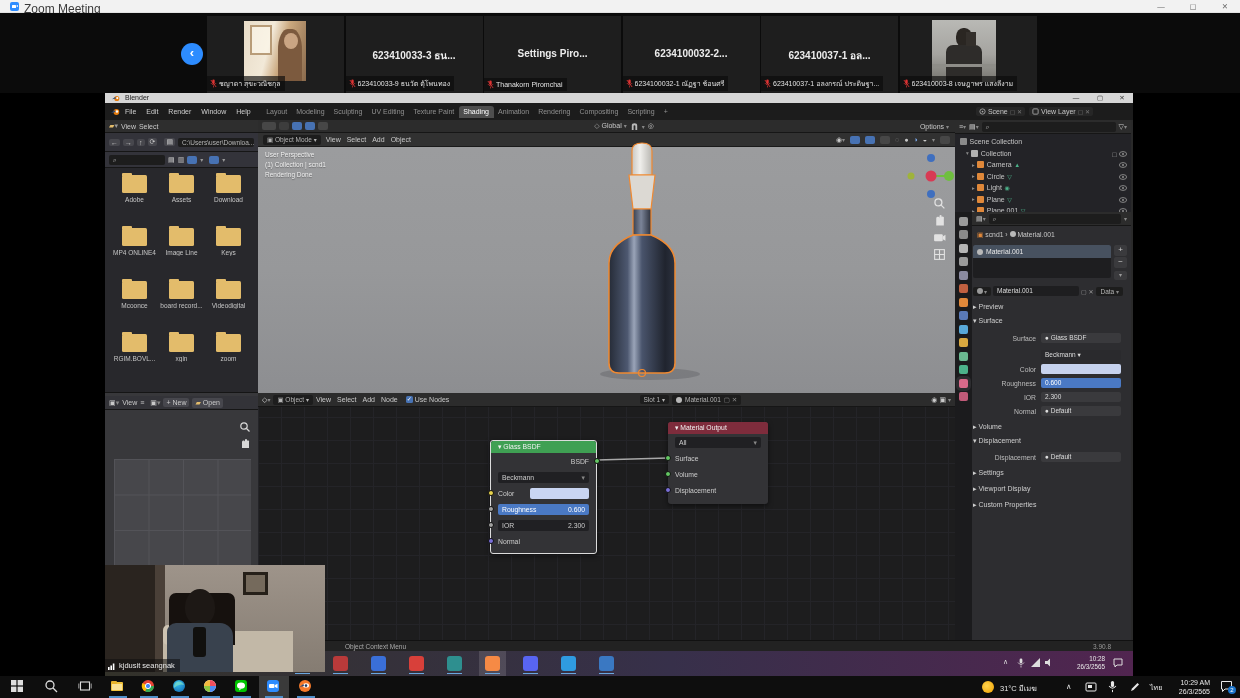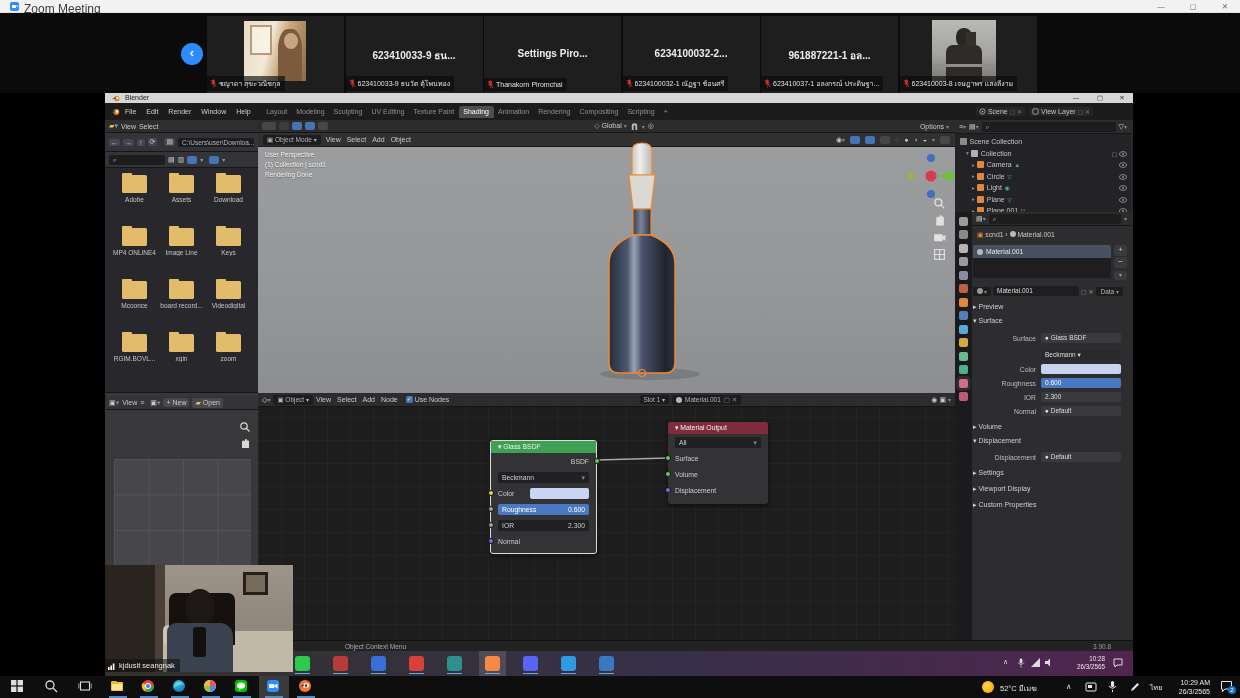--- a/index.html
+++ b/index.html
@@ -86,21 +86,21 @@
   .pfield { flex:1; background:#545456; height:10px; border-radius:2px; color:#ddd; font-size:6.5px; line-height:10px; padding:0 4px; margin-right:10px; white-space:nowrap; }
   .psec { position:absolute; left:868px; color:#cecece; font-size:7px; white-space:nowrap; }
 
   #b-status { left:0; top:547px; width:1028px; height:11px; background:#222; border-top:1px solid #111; }
 
   #ptb { left:0; top:558px; width:1028px; height:25px; background:linear-gradient(90deg,#33322a 0%, #37304a 55%, #512550 100%); }
   .ptb-ic { position:absolute; top:4.5px; width:15px; height:15px; border-radius:3px; }
   .ptb-ul { position:absolute; top:21.5px; width:15px; height:1.5px; background:#6aa7e0; }
   .ptb-tray { position:absolute; top:7px; }
 
-  #webcam { left:105px; top:565px; width:188px; height:107px; background:linear-gradient(#9e948a,#857c72); overflow:hidden; }
+  #webcam { left:105px; top:565px; width:220px; height:107px; background:linear-gradient(#9e948a,#857c72); overflow:hidden; }
   #wc-label { position:absolute; left:0; bottom:0; background:rgba(15,15,15,0.55); color:#e8e8e8; font-size:7.5px; padding:2px 5px 2px 3px; display:flex; gap:3px; align-items:center; }
 
   #taskbar { left:0; top:676px; width:1240px; height:22px; background:#0e0e0e; }
   .tb-ic { position:absolute; top:3px; width:16px; height:16px; }
   .tb-ul { position:absolute; top:19.5px; width:18px; height:2px; background:#4f8fc9; }
   .tray-txt { color:#e8e8e8; font-size:7.5px; position:absolute; }
 </style>
 </head>
 <body>
 
@@ -125,21 +125,21 @@
           <svg viewBox="0 0 8 10" class="micoff">
             <rect x="2.6" y="0.5" width="2.8" height="5" rx="1.4" fill="#d33"></rect>
             <path d="M1 4.5 q3 4 6 0" stroke="#d33" fill="none" stroke-width="0.8"></path>
             <line x1="4" y1="7.5" x2="4" y2="9.5" stroke="#d33" stroke-width="0.8"></line>
             <line x1="1" y1="1" x2="7" y2="9" stroke="#d33" stroke-width="1"></line>
           </svg>
           <span>ชญาดา สุขะวณิชกุล</span>
         </div>
       </div>
       <div class="ptile" style="left: 345.5px;">
-        <div class="pbig">623410033-9 ธน...</div>
+        <div class="pbig">623410033-3 ธน...</div>
         <div class="plabel">
           <svg viewBox="0 0 8 10" class="micoff">
             <rect x="2.6" y="0.5" width="2.8" height="5" rx="1.4" fill="#d33"></rect>
             <path d="M1 4.5 q3 4 6 0" stroke="#d33" fill="none" stroke-width="0.8"></path>
             <line x1="4" y1="7.5" x2="4" y2="9.5" stroke="#d33" stroke-width="0.8"></line>
             <line x1="1" y1="1" x2="7" y2="9" stroke="#d33" stroke-width="1"></line>
           </svg>
           <span>623410033-9 ธนวัต ตุ้โพนทอง</span>
         </div>
       </div>
@@ -161,21 +161,21 @@
           <svg viewBox="0 0 8 10" class="micoff">
             <rect x="2.6" y="0.5" width="2.8" height="5" rx="1.4" fill="#d33"></rect>
             <path d="M1 4.5 q3 4 6 0" stroke="#d33" fill="none" stroke-width="0.8"></path>
             <line x1="4" y1="7.5" x2="4" y2="9.5" stroke="#d33" stroke-width="0.8"></line>
             <line x1="1" y1="1" x2="7" y2="9" stroke="#d33" stroke-width="1"></line>
           </svg>
           <span>6234100032-1 ณัฏฐา ช้อนศรี</span>
         </div>
       </div>
       <div class="ptile" style="left: 761px;">
-        <div class="pbig">961887221-1 อล...</div>
+        <div class="pbig">623410037-1 อล...</div>
         <div class="plabel">
           <svg viewBox="0 0 8 10" class="micoff">
             <rect x="2.6" y="0.5" width="2.8" height="5" rx="1.4" fill="#d33"></rect>
             <path d="M1 4.5 q3 4 6 0" stroke="#d33" fill="none" stroke-width="0.8"></path>
             <line x1="4" y1="7.5" x2="4" y2="9.5" stroke="#d33" stroke-width="0.8"></line>
             <line x1="1" y1="1" x2="7" y2="9" stroke="#d33" stroke-width="1"></line>
           </svg>
           <span>623410037-1 อลงกรณ์ ประดิษฐา...</span>
         </div>
       </div>
@@ -769,21 +769,21 @@
         <rect x="2.4" y="3.5" width="1.6" height="4.5" fill="#fff"></rect>
         <rect x="4.8" y="1.5" width="1.6" height="6.5" fill="#fff"></rect>
       </svg>
     <span>kjdusit seangnak</span>
   </div>
 </div>
 
 <div id="taskbar" class="abs">
   <div id="tb-icons"></div>
   <span class="abs" style="left:982px;top:5px;width:12px;height:12px;border-radius:50%;background:radial-gradient(circle at 40% 40%, #ffd34d, #f0a000)"></span>
-  <span class="tray-txt" style="left:1000px;top:6px"><span>52°C</span> <span>มีเมฆ</span></span>
+  <span class="tray-txt" style="left:1000px;top:6px"><span>31°C</span> <span>มีเมฆ</span></span>
   <span class="tray-txt" style="left:1066px;top:6px">∧</span>
   <svg class="abs" style="left:1085px;top:5px" width="12" height="12" viewBox="0 0 12 12">
       <rect x="1" y="2" width="10" height="8" rx="1" fill="none" stroke="#e8e8e8" stroke-width="1"></rect>
       <rect x="3" y="4" width="4" height="3" fill="#e8e8e8"></rect>
     </svg>
   <svg class="abs" style="left:1108px;top:4px" width="9" height="13" viewBox="0 0 8 11">
       <rect x="2.6" y="0.5" width="2.8" height="5.5" rx="1.4" fill="#e8e8e8"></rect>
       <path d="M1 5 q3 4 6 0" stroke="#e8e8e8" fill="none" stroke-width="0.9"></path>
       <line x1="4" y1="8.5" x2="4" y2="10.5" stroke="#e8e8e8" stroke-width="0.9"></line>
     </svg>

